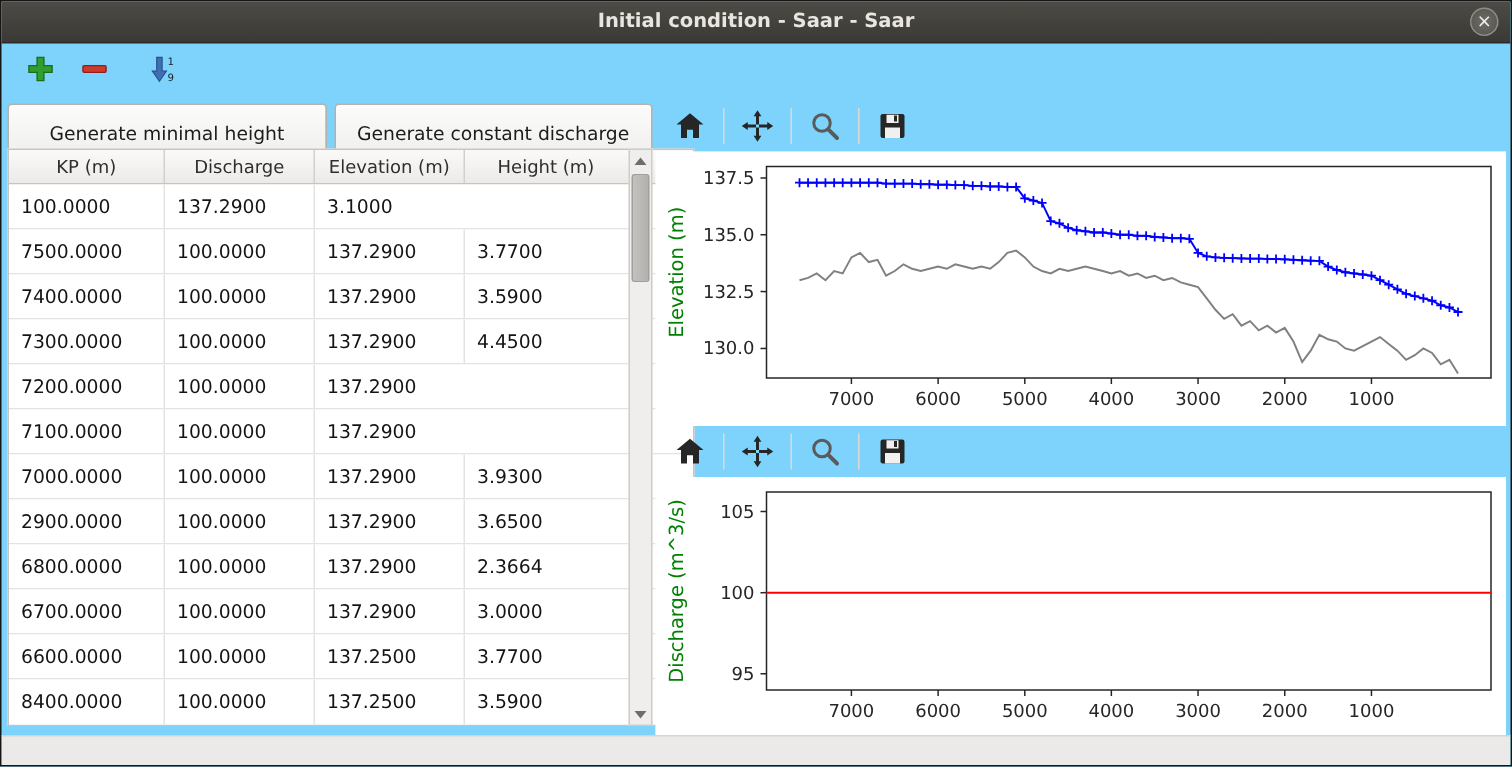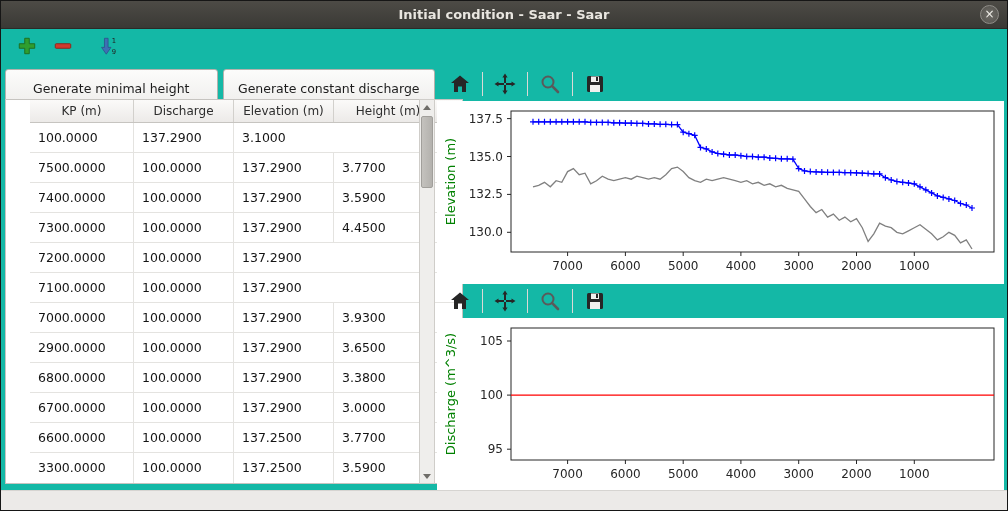--- a/index.html
+++ b/index.html
@@ -1,19 +1,19 @@
 <!DOCTYPE html>
 <html><head>
 <meta charset="utf-8">
 <style>
   * { box-sizing: border-box; }
   body { margin: 0; background: #d8d6d2; font-family: "DejaVu Sans", sans-serif; }
   .window {
     position: relative; width: 1008px; height: 511px;
-    background: #14b8a6; border: 1px solid #161616; overflow: hidden;
+    background: #7dd3fc; border: 1px solid #161616; overflow: hidden;
   }
   
   .titlebar {
     position: absolute; top: 0; left: 0; right: 0; height: 28px;
     background: linear-gradient(#4d4b46, #3a3935);
     display: flex; align-items: center; justify-content: center;
     border-bottom: 1px solid #2b2a27;
   }
   .titlebar .title { color: #e9e6e0; font-weight: bold; font-size: 13px; }
   .close-btn {
@@ -30,21 +30,21 @@
   .tool-btn { width: 24px; height: 24px; display: flex; align-items: center; justify-content: center; border: 1px solid transparent; border-radius: 3px; }
   .tool-btn.sort { margin-left: 10px; }
   
   .gen-row { position: absolute; top: 68px; left: 4px; width: 430px; display: flex; gap: 5px; }
   .gen-btn {
     flex: 1; height: 40px; font-size: 12.5px; color: #1c1c1c; text-align: center; line-height: 22px;
     background: linear-gradient(#fcfcfb, #eeedeb); border: 1px solid #b4b2ad; border-radius: 3px;
     font-family: "DejaVu Sans", sans-serif;
   }
   
-  .table { position: absolute; top: 98px; left: 4px; width: 458px; border: 1px solid #c6c4c0; background: #fff; padding-left: 24px; }
+  .table { position: absolute; top: 98px; left: 4px; width: 458px; border: 1px solid #c6c4c0; background: #fff; }
   .thead { display: grid; grid-template-columns: 104px 100px 100px 108px; height: 23px;
     background: linear-gradient(#fbfaf9, #eceae8); border-bottom: 1px solid #c6c4c0; }
   .hcell { border-right: 1px solid #d2d0cc; text-align: center; font-size: 12px; line-height: 22px; color: #2e2e2e; overflow: hidden; }
   .hcell:last-child { border-right: none; }
   .trow { display: grid; grid-template-columns: 104px 100px 100px 108px; height: 30px; border-bottom: 1px solid #e4e3e0; background: #ffffff; }
   .trow:last-child { border-bottom: none; }
   .tcell { border-right: 1px solid #e4e3e0; padding-left: 8px; font-size: 12.5px; line-height: 29px; color: #141414; overflow: hidden; }
   .tcell:last-child { border-right: none; }
   
   .vscroll { position: absolute; top: 98px; left: 418px; width: 16px; height: 385px;
@@ -153,36 +153,36 @@
         <div class="trow">
           <div class="tcell">2900.0000</div>
           <div class="tcell">100.0000</div>
           <div class="tcell">137.2900</div>
           <div class="tcell">3.6500</div>
         </div>
         <div class="trow">
           <div class="tcell">6800.0000</div>
           <div class="tcell">100.0000</div>
           <div class="tcell">137.2900</div>
-          <div class="tcell">3.3800</div>
+          <div class="tcell">2.3664</div>
         </div>
         <div class="trow">
           <div class="tcell">6700.0000</div>
           <div class="tcell">100.0000</div>
           <div class="tcell">137.2900</div>
           <div class="tcell">3.0000</div>
         </div>
         <div class="trow">
           <div class="tcell">6600.0000</div>
           <div class="tcell">100.0000</div>
           <div class="tcell">137.2500</div>
           <div class="tcell">3.7700</div>
         </div>
         <div class="trow">
-          <div class="tcell">3300.0000</div>
+          <div class="tcell">8400.0000</div>
           <div class="tcell">100.0000</div>
           <div class="tcell">137.2500</div>
           <div class="tcell">3.5900</div>
         </div>
       </div>
   </div>
 
   <div class="vscroll">
     <div class="vs-arrow up">
         <div class="tri-up"></div>

